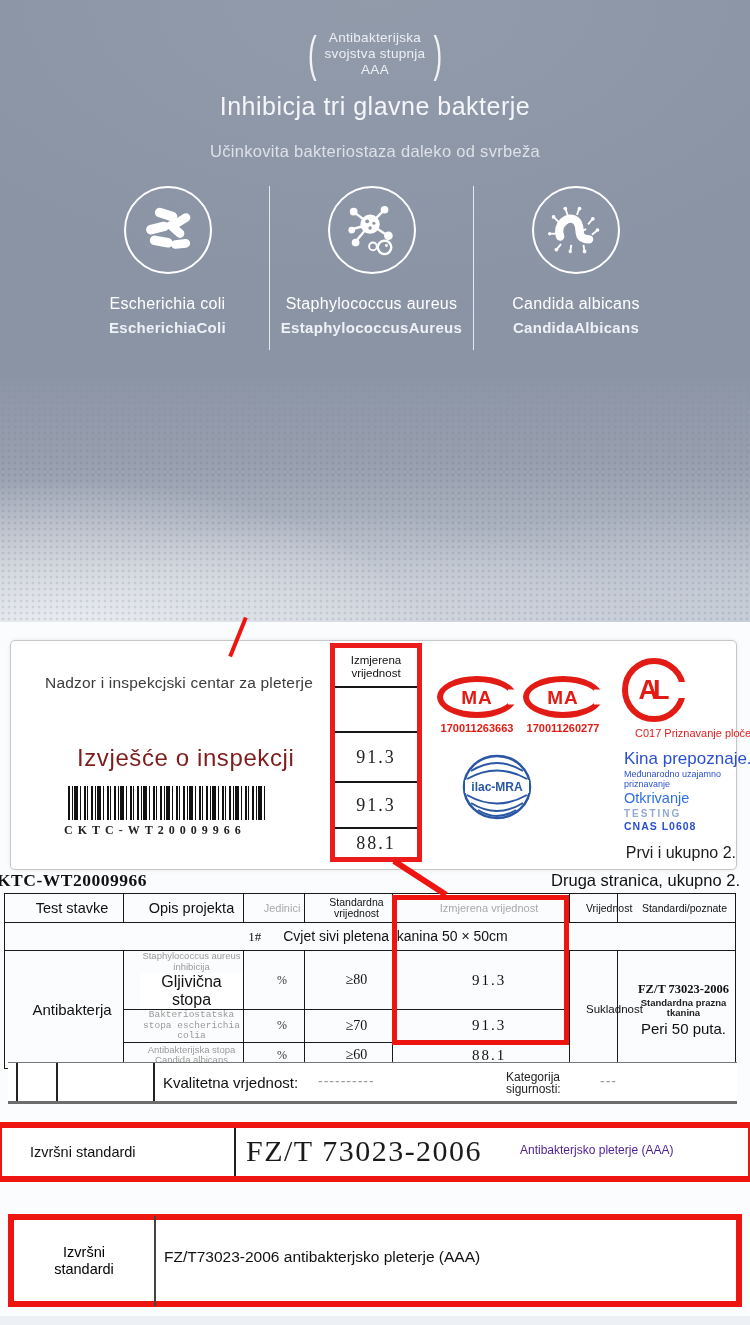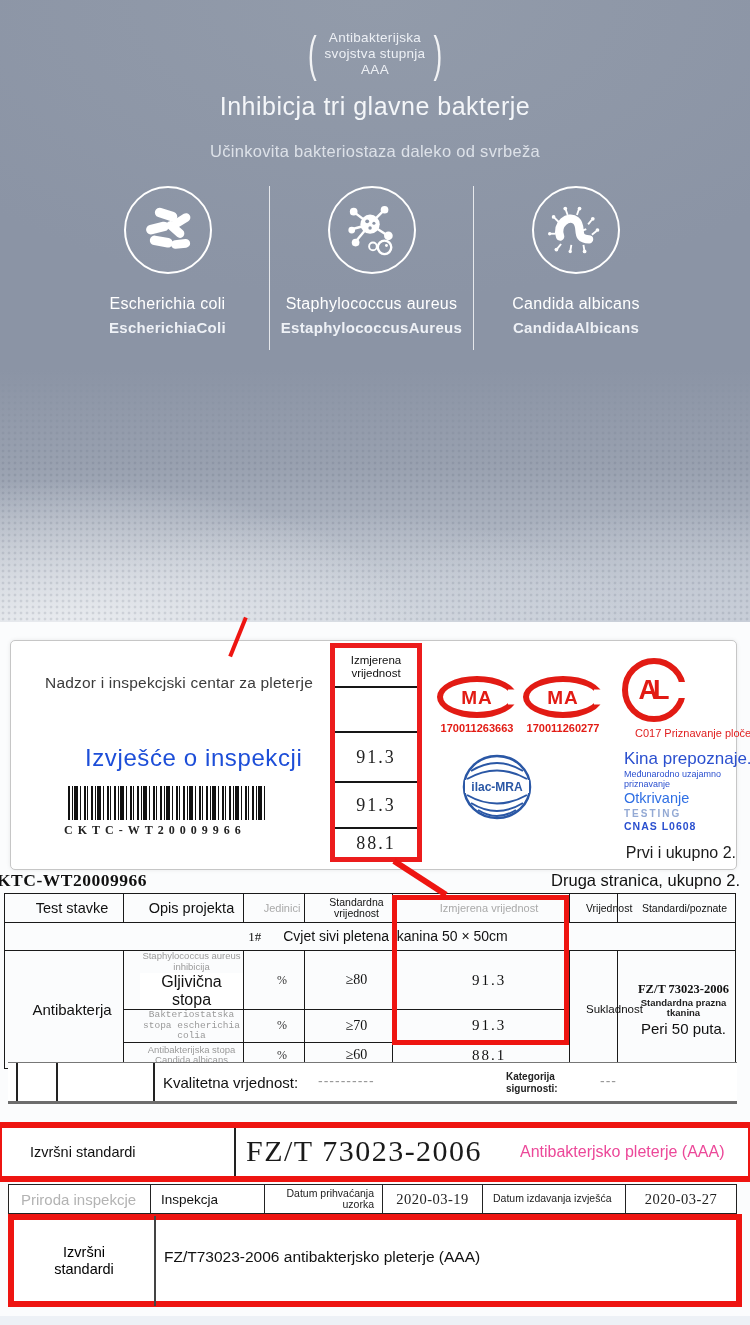--- a/index.html
+++ b/index.html
@@ -33,21 +33,21 @@
       background-image:radial-gradient(rgba(66,76,96,.30) 1.2px, transparent 1.7px);
       background-size:6px 6px; opacity:.45; filter:blur(.4px);
       -webkit-mask-image:linear-gradient(180deg, transparent 0%, #000 40%);
       mask-image:linear-gradient(180deg, transparent 0%, #000 40%); }
 
   
   .doc { position:absolute; left:0; top:622px; width:750px; height:703px; background:#fbfcfd; }
   .card1 { position:absolute; left:10px; top:18px; width:727px; height:230px; background:#fff;
            border:1px solid #c6c6c6; border-radius:5px; box-shadow:0 0 4px rgba(0,0,0,.08); }
   .center-name { position:absolute; left:45px; top:52px; font-size:15.5px; color:#3c3c3c; letter-spacing:.2px; }
-  .rpt-title { position:absolute; left:85px; top:122px; font-size:24px; color:#1d4ed8; letter-spacing:.6px; }
+  .rpt-title { position:absolute; left:77px; top:122px; font-size:24px; color:#7f1d1d; letter-spacing:.6px; }
   .barcode { position:absolute; left:68px; top:164px; width:200px; height:34px; background-color:#fff;
     background-image:repeating-linear-gradient(90deg,
       #111 0px,#111 2px, transparent 2px,transparent 4px,
       #111 4px,#111 5px, transparent 5px,transparent 6px,
       #111 6px,#111 10px, transparent 10px,transparent 12px,
       #111 12px,#111 13px, transparent 13px,transparent 16px,
       #111 16px,#111 18px, transparent 18px,transparent 19px,
       #111 19px,#111 20px, transparent 20px,transparent 23px); }
   .barcode-caption { position:absolute; left:64px; top:201px; width:212px; font-family:"Liberation Serif", serif;
       font-weight:bold; font-size:12px; letter-spacing:5px; color:#222; white-space:nowrap; }
@@ -118,30 +118,30 @@
   .red-col-overlay { position:absolute; left:392px; top:273px; width:177px; height:150px;
                      border:5px solid #ee1511; pointer-events:none; }
   .red-connector { position:absolute; left:394px; top:236px; width:62px; height:6px; background:#ee1511;
                    transform:rotate(33deg); transform-origin:left center; }
 
   .quality-row { position:absolute; left:8px; top:440px; width:729px; height:42px; background:#fff;
                  border-top:1.5px solid #777; border-bottom:3px solid #6d6d6d; }
   .q-v { position:absolute; top:0; width:1.5px; height:100%; background:#222; }
   .q-label { position:absolute; left:155px; top:11px; font-size:15px; color:#111; }
   .q-dashes { position:absolute; left:310px; top:10px; font-size:14px; color:#9a9a9a; letter-spacing:1px; }
-  .q-cat { position:absolute; left:498px; top:8px; width:90px; font-size:10px; line-height:12px; color:#222;font-weight:bold; }
+  .q-cat { position:absolute; left:498px; top:8px; width:90px; font-size:12px; line-height:12px; color:#222; }
   .q-catval { position:absolute; left:592px; top:10px; font-size:14px; color:#9a9a9a; letter-spacing:1px; }
 
   .std-band { position:absolute; left:-4px; top:500px; width:758px; height:60px; border:6px solid #ee1511;
               background:#fff; }
   .std-band .vline { position:absolute; left:232px; top:0; width:2px; height:100%; background:#222; }
   .band-label { position:absolute; left:28px; top:16px; font-size:14.5px; color:#111; }
   .band-code { position:absolute; left:244px; top:6px; font-family:"Liberation Serif", serif; font-size:30px;
                color:#1a1a1a; letter-spacing:1.5px; }
-  .band-name { position:absolute; left:518px; top:15px; font-size:16px; color:#ec4899; }
+  .band-name { position:absolute; left:518px; top:15px; font-size:12px; color:#4c1d95; }
 
   .dates-row { position:absolute; left:8px; top:562px; width:729px; height:30px; background:#fff;
                border:1.5px solid #222; display:flex; }
   .dates-row > div { border-right:1.5px solid #222; display:flex; align-items:center; }
   .dates-row > div:last-child { border-right:none; }
   .d-nature { width:142px; color:#b3b3b3; font-size:15px; padding-left:12px; }
   .d-naturev { width:114px; color:#111; font-size:13.5px; padding-left:10px; position:relative; }
   .d-alabel { width:118px; font-size:10.5px; line-height:11.5px; color:#222; justify-content:flex-end;
               text-align:right; padding-right:8px; }
   .d-adate, .d-idate { font-family:"Liberation Serif", serif; font-size:14.5px; color:#222;
@@ -384,28 +384,20 @@
       <div class="q-catval">---</div>
     </div>
 
     <div class="std-band">
       <div class="vline"></div>
       <div class="band-label">Izvršni standardi</div>
       <div class="band-code">FZ/T 73023-2006</div>
       <div class="band-name">Antibakterjsko pleterje (AAA)</div>
     </div>
 
-    <div class="dates-row">
-      <div class="d-nature">Priroda inspekcje</div>
-      <div class="d-naturev">Inspekcja</div>
-      <div class="d-alabel">Datum prihvaćanja uzorka</div>
-      <div class="d-adate">2020-03-19</div>
-      <div class="d-ilabel">Datum izdavanja izvješća</div>
-      <div class="d-idate">2020-03-27</div>
-    </div>
     <div class="d-redslash"></div>
 
     <div class="bottom-box">
       <div class="vline"></div>
       <div class="bb-label">Izvršni<br>standardi</div>
       <div class="bb-value">FZ/T73023-2006 antibakterjsko pleterje (AAA)</div>
     </div>
 
     <div class="bottom-strip"></div>
   </div>

